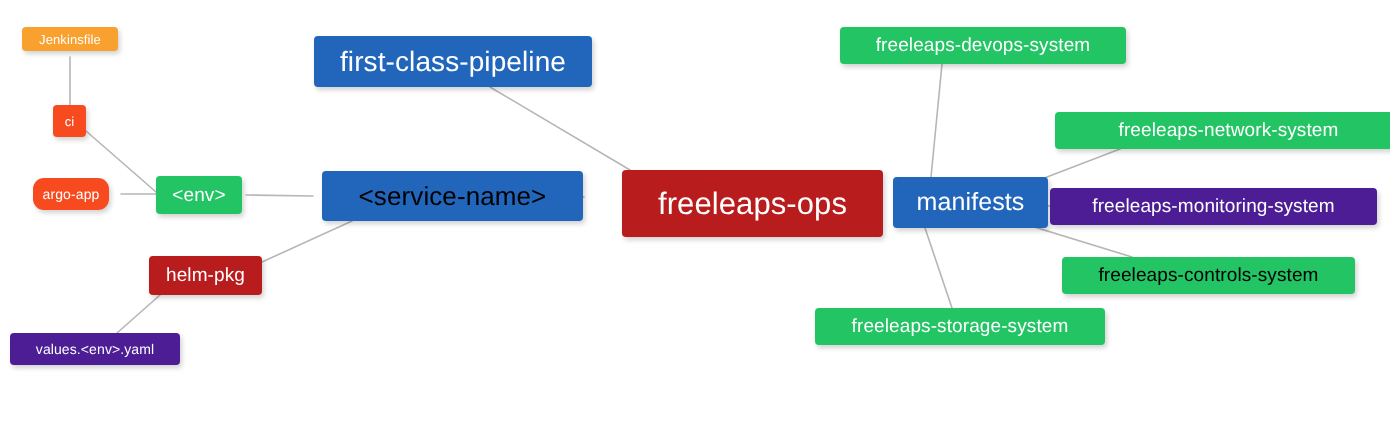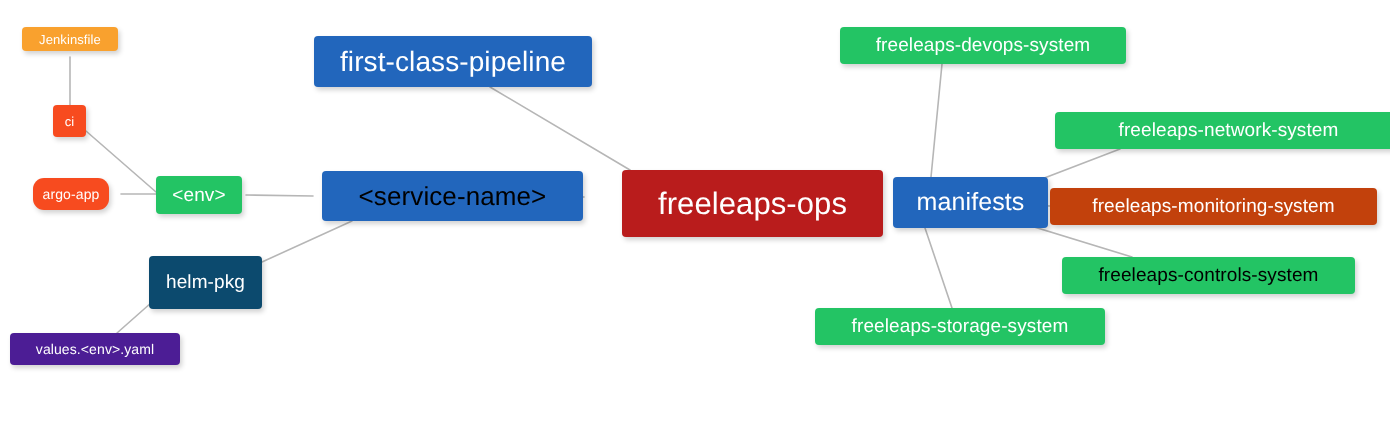--- a/index.html
+++ b/index.html
@@ -76,21 +76,21 @@
       </div>
       <div class="node" style="left: 53px; top: 105px; width: 33px; height: 32px; background: rgb(247, 75, 31); font-size: 13px; color: rgb(255, 255, 255);">
         <span class="node-lbl">ci</span>
       </div>
       <div class="node" style="left: 33px; top: 178px; width: 76px; height: 32px; background: rgb(247, 75, 31); font-size: 14px; color: rgb(255, 255, 255); border-radius: 11px;">
         <span class="node-lbl">argo-app</span>
       </div>
       <div class="node" style="left: 156px; top: 176px; width: 86px; height: 38px; background: rgb(35, 196, 100); font-size: 19px; color: rgb(255, 255, 255);">
         <span class="node-lbl">&lt;env&gt;</span>
       </div>
-      <div class="node" style="left: 149px; top: 256px; width: 113px; height: 53px; background: #0c4a6e; font-size: 19px; color: rgb(255, 255, 255);">
+      <div class="node" style="left: 149px; top: 256px; width: 113px; height: 39px; background: #b91c1c; font-size: 19px; color: rgb(255, 255, 255);">
         <span class="node-lbl">helm-pkg</span>
       </div>
       <div class="node" style="left: 10px; top: 333px; width: 170px; height: 32px; background: #4c1d95; font-size: 14px; color: rgb(255, 255, 255);">
         <span class="node-lbl">values.&lt;env&gt;.yaml</span>
       </div>
       <div class="node" style="left: 314px; top: 36px; width: 278px; height: 51px; background: rgb(34, 102, 188); font-size: 28px; color: rgb(255, 255, 255);">
         <span class="node-lbl">first-class-pipeline</span>
       </div>
       <div class="node" style="left: 322px; top: 171px; width: 261px; height: 50px; background: rgb(34, 102, 188); font-size: 26px; color: #000000;">
         <span class="node-lbl">&lt;service-name&gt;</span>
@@ -100,21 +100,21 @@
       </div>
       <div class="node" style="left: 853px; top: 177px; width: 155px; height: 51px; background: rgb(34, 102, 188); font-size: 25px; color: rgb(255, 255, 255); margin-left: 40px;">
         <span class="node-lbl">manifests</span>
       </div>
       <div class="node" style="left: 800px; top: 27px; width: 286px; height: 37px; background: rgb(35, 196, 100); font-size: 19px; color: rgb(255, 255, 255); margin-left: 40px;">
         <span class="node-lbl">freeleaps-devops-system</span>
       </div>
       <div class="node" style="left: 1055px; top: 112px; width: 347px; height: 37px; background: rgb(35, 196, 100); font-size: 19px; color: rgb(255, 255, 255);">
         <span class="node-lbl">freeleaps-network-system</span>
       </div>
-      <div class="node" style="left: 1050px; top: 188px; width: 327px; height: 37px; background: #c2410c; font-size: 19px; color: rgb(255, 255, 255);">
+      <div class="node" style="left: 1050px; top: 188px; width: 327px; height: 37px; background: #4c1d95; font-size: 19px; color: rgb(255, 255, 255);">
         <span class="node-lbl">freeleaps-monitoring-system</span>
       </div>
       <div class="node" style="left: 1062px; top: 257px; width: 293px; height: 37px; background: rgb(35, 196, 100); font-size: 19px; color: #000000;">
         <span class="node-lbl">freeleaps-controls-system</span>
       </div>
       <div class="node" style="left: 815px; top: 308px; width: 290px; height: 37px; background: rgb(35, 196, 100); font-size: 19px; color: rgb(255, 255, 255);">
         <span class="node-lbl">freeleaps-storage-system</span>
       </div>
     </div>
 

